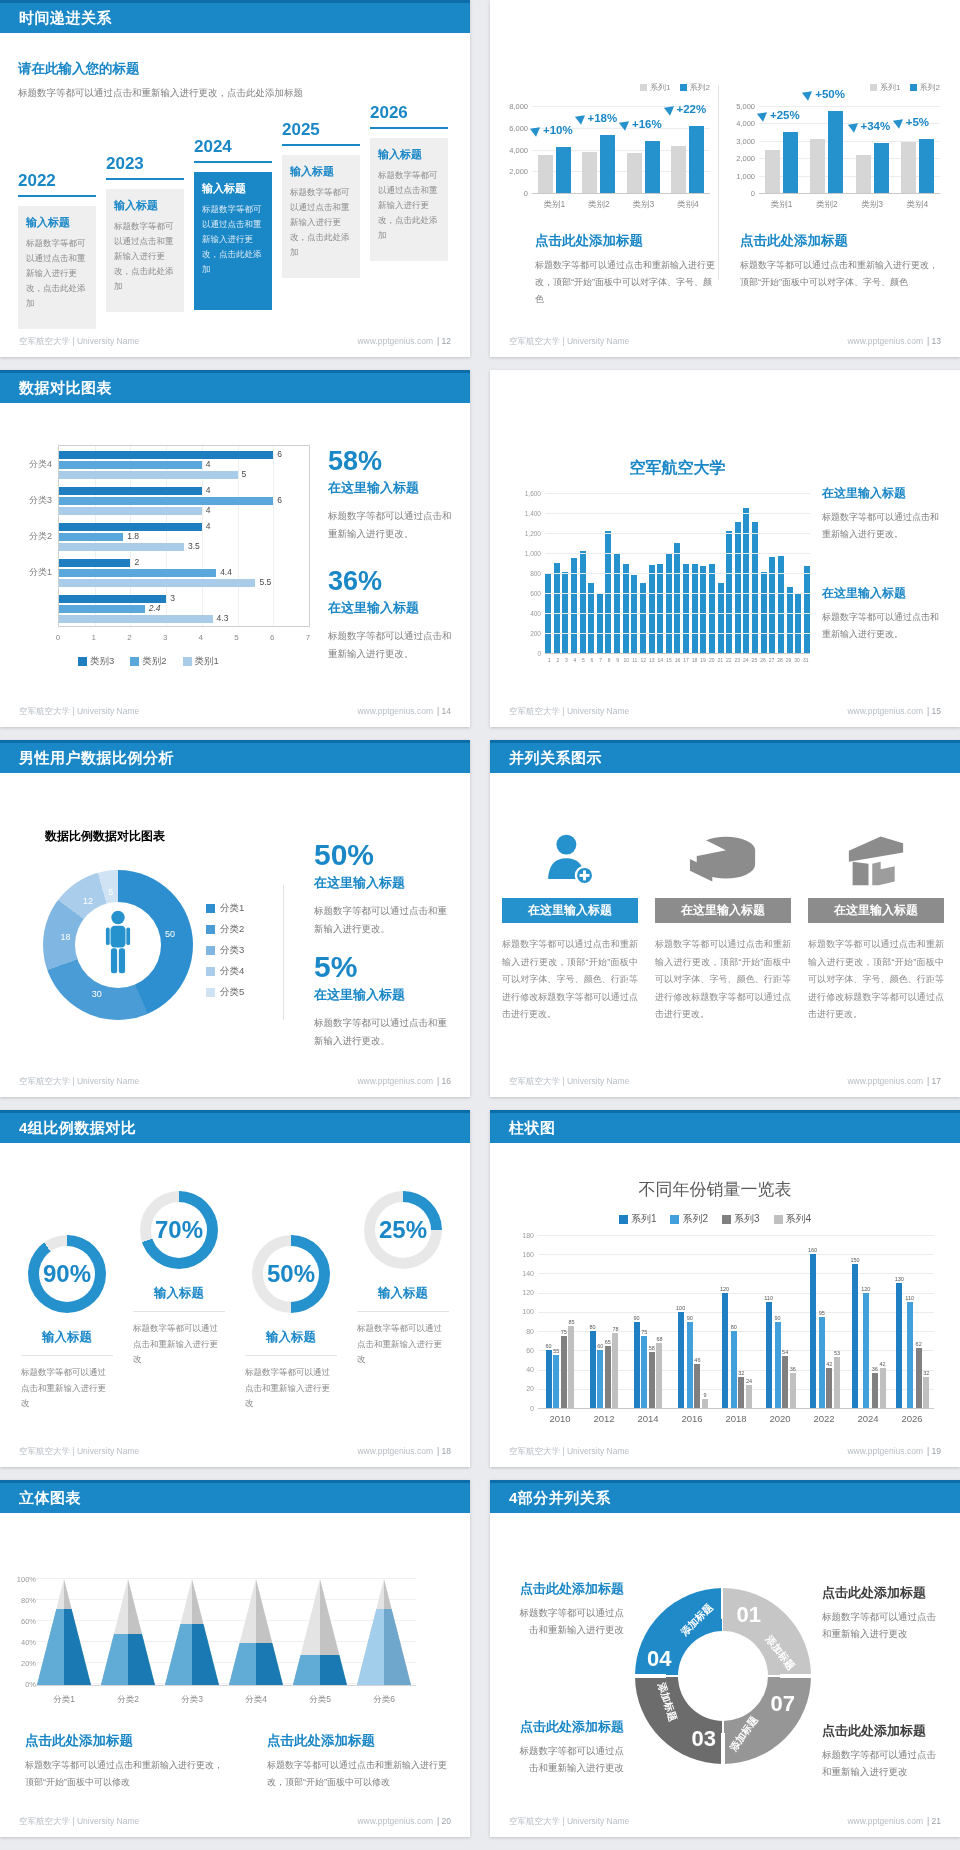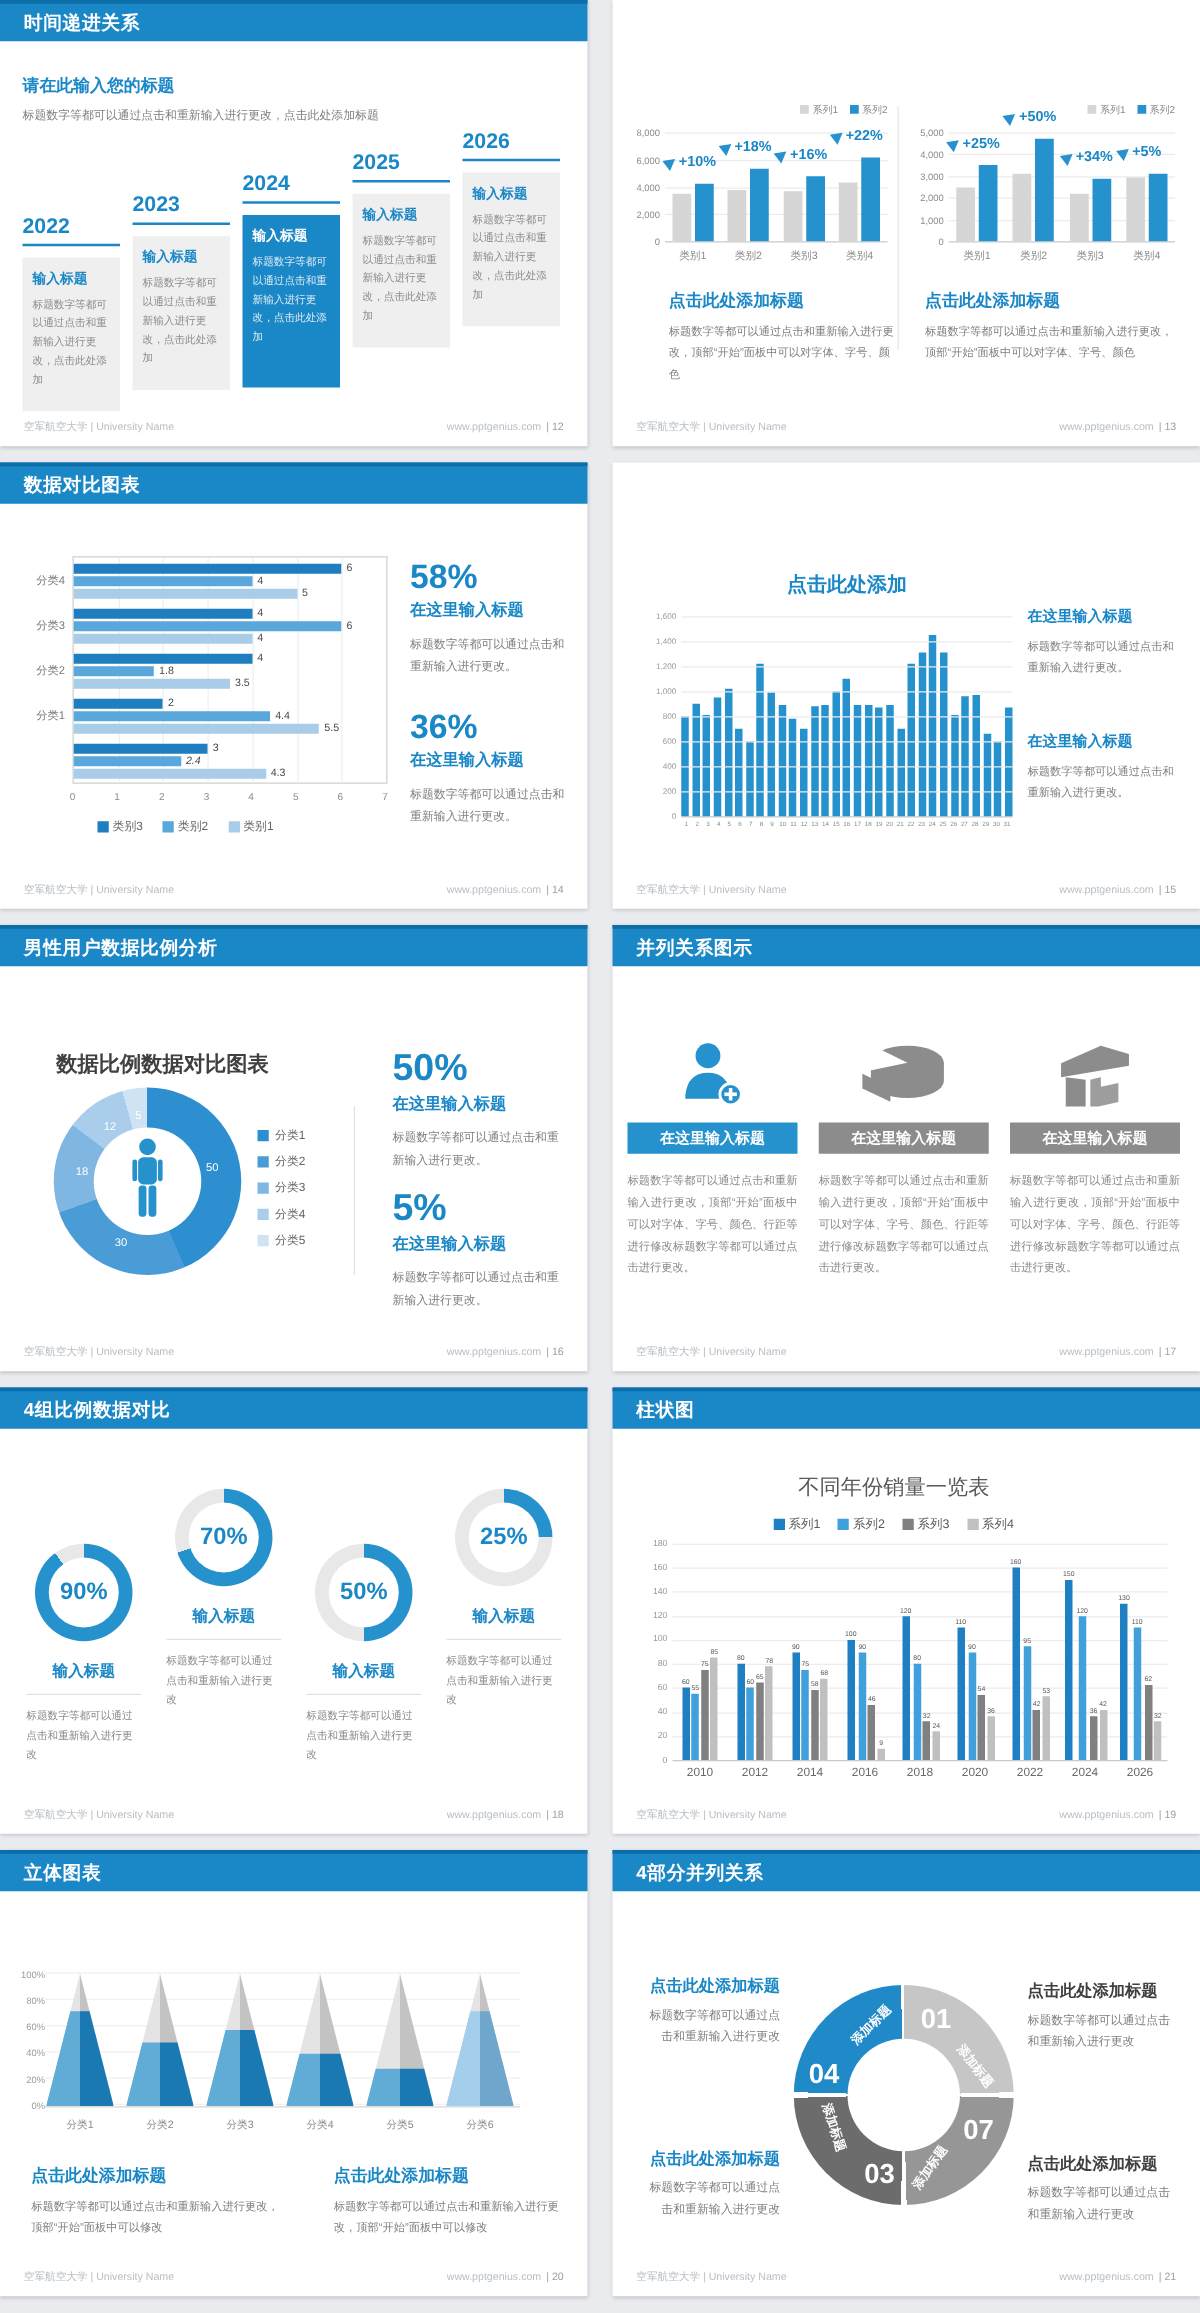--- a/index.html
+++ b/index.html
@@ -64,40 +64,40 @@
   .s4-title{position:absolute;left:55px;top:88px;width:265px;text-align:center;font-size:16px;font-weight:bold;color:#1a87c7;}
   .s4-plot{position:absolute;left:55px;top:123px;width:265px;height:160px;border-bottom:1px solid #c9c9c9;display:flex;align-items:flex-end;justify-content:space-between;}
   .s4-bar{width:6px;background:#2591cd;}
   .s4-yl{position:absolute;left:18px;width:33px;text-align:right;font-size:6.5px;color:#9a9a9a;}
   .s4-x{position:absolute;left:55px;top:287px;width:265px;display:flex;}
   .s4-x span{flex:1;text-align:center;font-size:5px;color:#8a8a8a;}
   .s4-blk{position:absolute;left:332px;width:120px;}
   .s4-bt{font-size:12px;font-weight:bold;color:#1a87c7;margin-bottom:7px;}
   .s4-bx{font-size:9px;color:#7f7f7f;line-height:1.85;}
   
-  .s5-title{position:absolute;left:45px;top:100px;font-size:17px;font-weight:bold;color:#404040;}
+  .s5-title{position:absolute;left:45px;top:88px;font-size:12px;font-weight:bold;color:#000000;}
   .s5-donut{position:absolute;left:43px;top:130px;width:150px;height:150px;border-radius:50%;}
   .s5-hole{position:absolute;left:32px;top:32px;width:86px;height:86px;background:#fff;border-radius:50%;display:flex;align-items:center;justify-content:center;}
   .s5-sl{position:absolute;font-size:9px;color:#fff;transform:translate(-50%,-50%);}
   .s5-legend{position:absolute;left:206px;top:162px;}
   .s5-lr{display:flex;align-items:center;gap:5px;font-size:9.5px;color:#666;margin-bottom:8px;}
   .s5-div{position:absolute;left:283px;top:145px;height:135px;border-left:1px solid #e3e3e3;}
   .s5-stats{position:absolute;left:314px;width:140px;}
   .s5-stats .pct{font-size:30px;}
   
   .s6-col{position:absolute;top:82px;width:136px;}
   .s6-ic{height:76px;display:flex;align-items:center;justify-content:center;}
   .s6-hd{height:25px;line-height:25px;text-align:center;color:#fff;font-size:12px;font-weight:bold;}
   .s6-hd.blue{background:#2591cd;} .s6-hd.gray{background:#8c8c8c;}
   .s6-tx{margin-top:13px;font-size:9px;color:#8a8a8a;line-height:1.95;text-align:justify;}
   
   .s7-col{position:absolute;top:81px;width:100px;}
   .ring{width:78px;height:78px;border-radius:50%;position:relative;margin:0 auto;}
   .ring:after{content:'';position:absolute;inset:11px;background:#fff;border-radius:50%;}
-  .ring .pv{position:absolute;inset:0;display:flex;align-items:center;justify-content:center;font-size:19px;font-weight:bold;color:#1a87c7;z-index:1;}
+  .ring .pv{position:absolute;inset:0;display:flex;align-items:center;justify-content:center;font-size:24px;font-weight:bold;color:#1a87c7;z-index:1;}
   .s7-t{margin-top:16px;text-align:center;font-size:12.5px;font-weight:bold;color:#1a87c7;}
   .s7-div{border-top:1px solid #e2e2e2;margin:9px 4px;}
   .s7-x{font-size:8.5px;color:#8a8a8a;line-height:1.85;padding:0 4px;}
   
   .s8-title{position:absolute;left:60px;top:68px;width:330px;text-align:center;font-size:17px;color:#595959;}
   .s8-legend{position:absolute;left:60px;top:102px;width:330px;display:flex;justify-content:center;gap:14px;font-size:10px;color:#595959;align-items:center;}
   .s8-legend .sw{width:9px;height:9px;}
   .s8-plot{position:absolute;left:48px;top:125px;width:396px;height:173px;border-bottom:1px solid #c9c9c9;}
   .s8-yl{position:absolute;left:12px;width:32px;text-align:right;font-size:7px;color:#9a9a9a;}
   .gb-slot{position:absolute;bottom:0;display:flex;align-items:flex-end;justify-content:center;gap:1.5px;height:100%;}
@@ -413,21 +413,21 @@
       <div class="st-t">在这里输入标题</div>
       <div class="st-x">标题数字等都可以通过点击和重新输入进行更改。</div>
     </div>
     <div class="ft">
       <span>空军航空大学 | University Name</span>
       <span><span>www.pptgenius.com</span><span class="pg">| 14</span></span>
     </div>
   </section>
 
   <section class="slide" style="left:490px;top:370px">
-    <div class="s4-title">点击此处添加</div>
+    <div class="s4-title">空军航空大学</div>
     <div id="s4-ylabels">
         <div class="s4-yl" style="top: 120px;">1,600</div>
         <div class="s4-yl" style="top: 140px;">1,400</div>
         <div class="s4-yl" style="top: 160px;">1,200</div>
         <div class="s4-yl" style="top: 180px;">1,000</div>
         <div class="s4-yl" style="top: 200px;">800</div>
         <div class="s4-yl" style="top: 220px;">600</div>
         <div class="s4-yl" style="top: 240px;">400</div>
         <div class="s4-yl" style="top: 260px;">200</div>
         <div class="s4-yl" style="top: 280px;">0</div>

